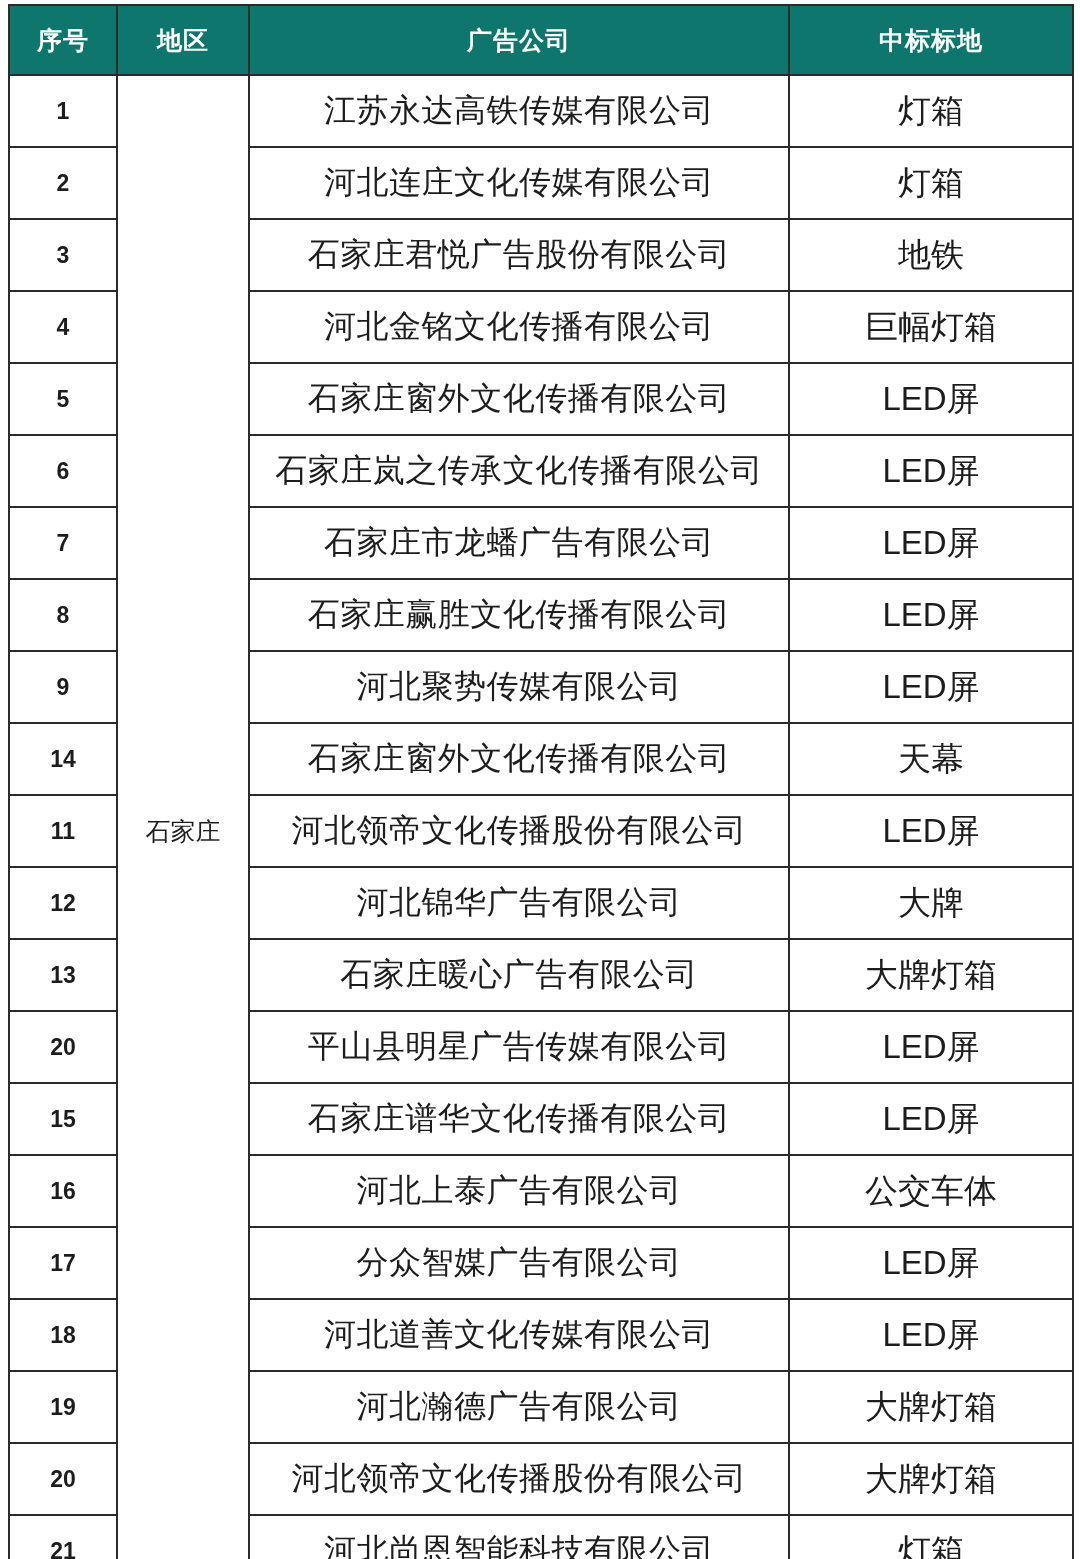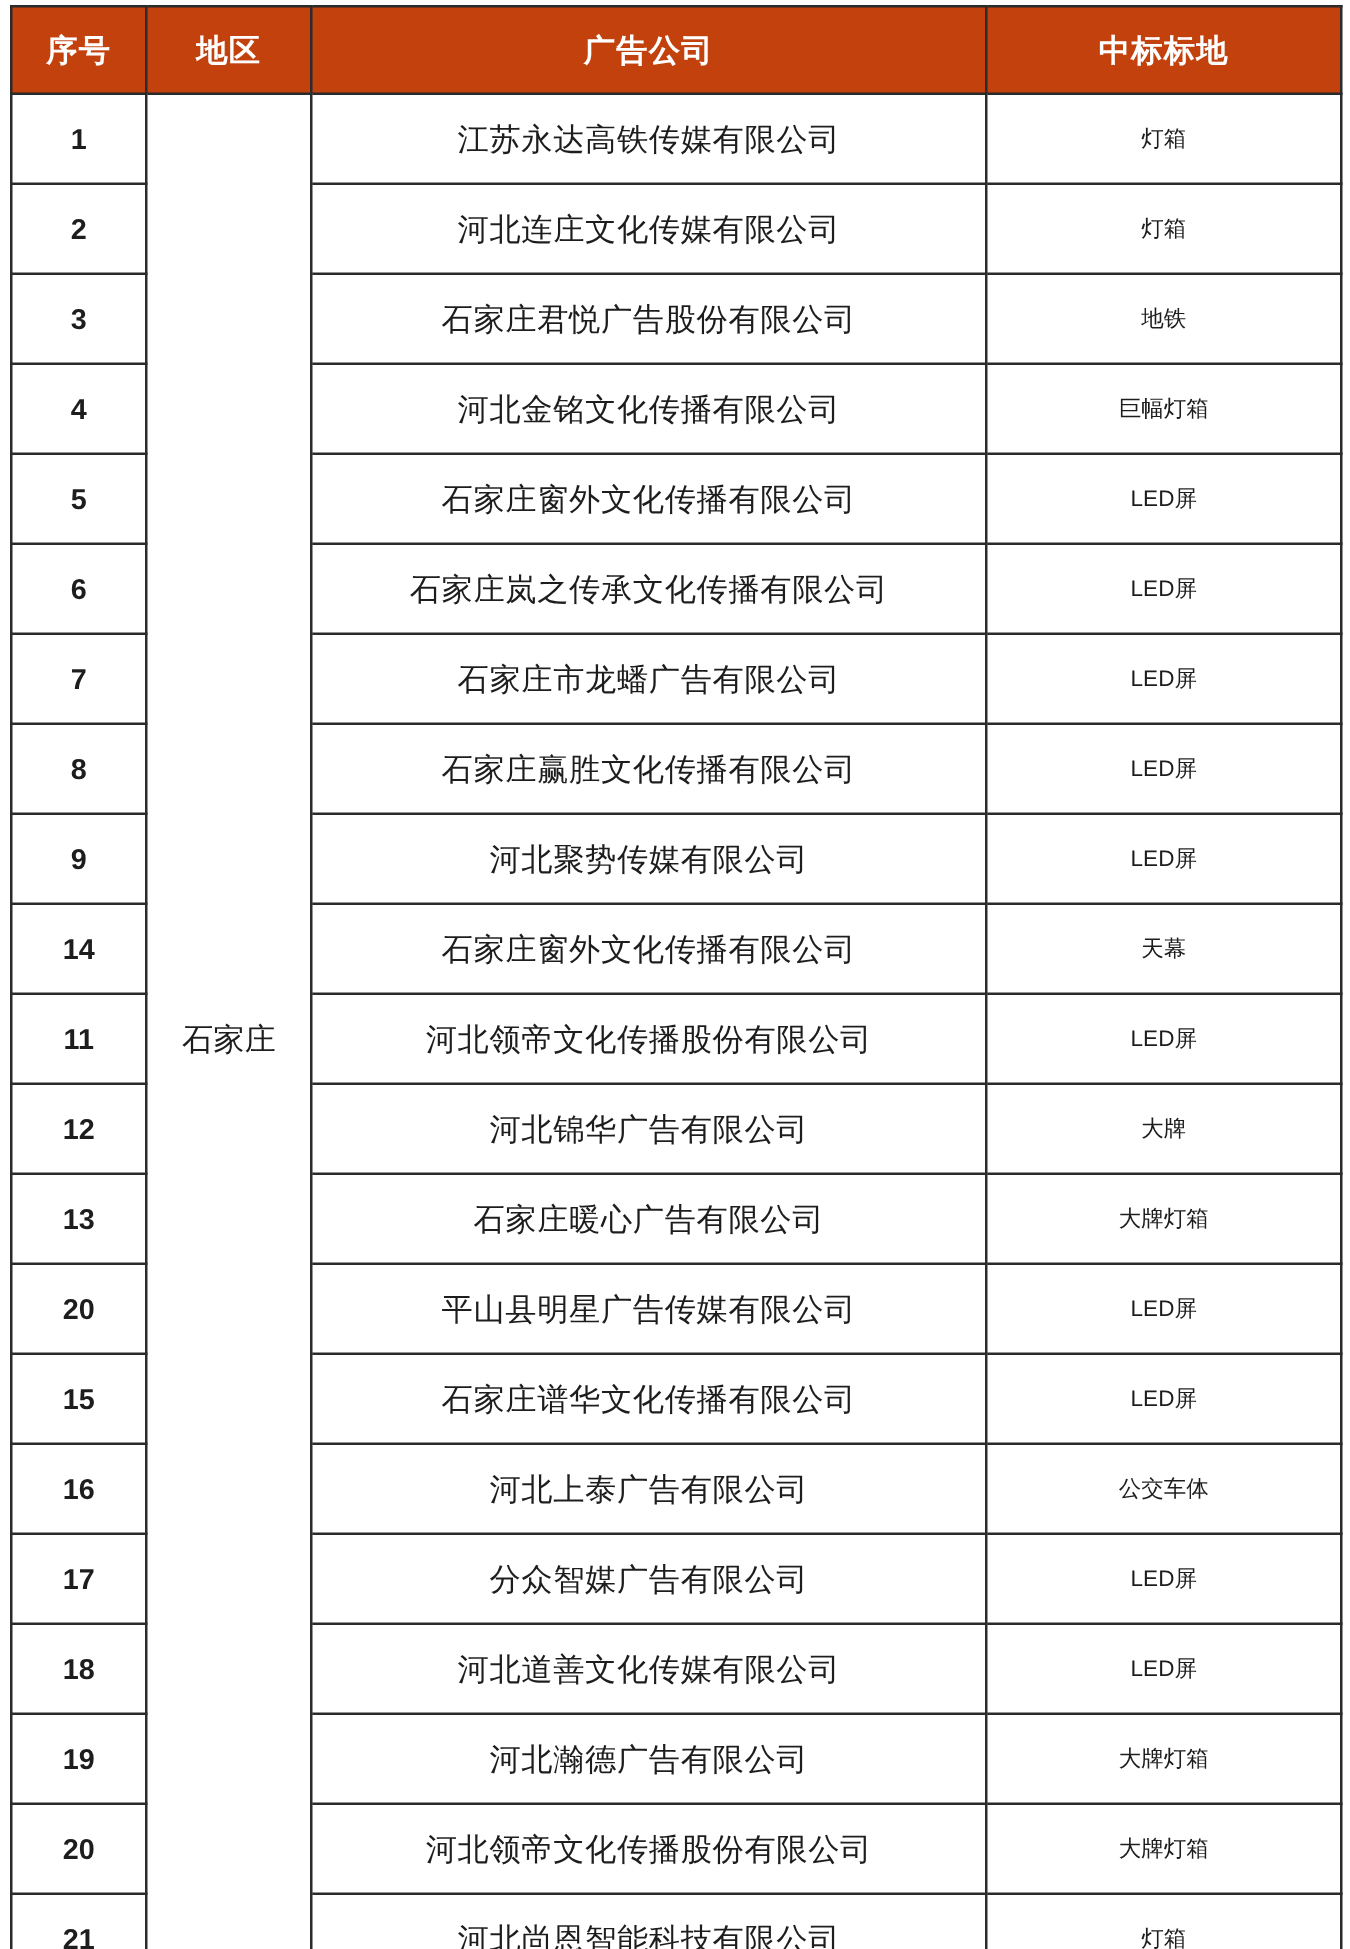--- a/index.html
+++ b/index.html
@@ -24,47 +24,47 @@
     table-layout: fixed;
   }
   table.bid-table td,
   table.bid-table th {
     border: 2px solid #2b2b2b;
     text-align: center;
     vertical-align: middle;
     padding: 0;
   }
   thead th {
-    background: #c2410c;
+    background: #0f766e;
     color: #ffffff;
     font-weight: bold;
     font-size: 25px;
     height: 68px;
     letter-spacing: 1px;
   }
   tbody td {
     height: 70px;
     font-size: 24px;
     background: #ffffff;
     color: #1d1d1d;
   }
   td.col-idx {
     font-weight: bold;
     font-size: 23px;
   }
   td.col-region {
     font-size: 25px;
   }
   td.col-company {
-    font-size: 25px;
+    font-size: 32px;
     letter-spacing: 0.5px;
     margin-left: 32px;
   }
   td.col-media {
-    font-size: 18px;
+    font-size: 33px;
     margin-top: 40px;
   }
   col.c-idx { width: 108px; }
   col.c-region { width: 132px; }
   col.c-company { width: 540px; }
   col.c-media { width: 284px; }
 </style>
 </head>
 <body>
 

